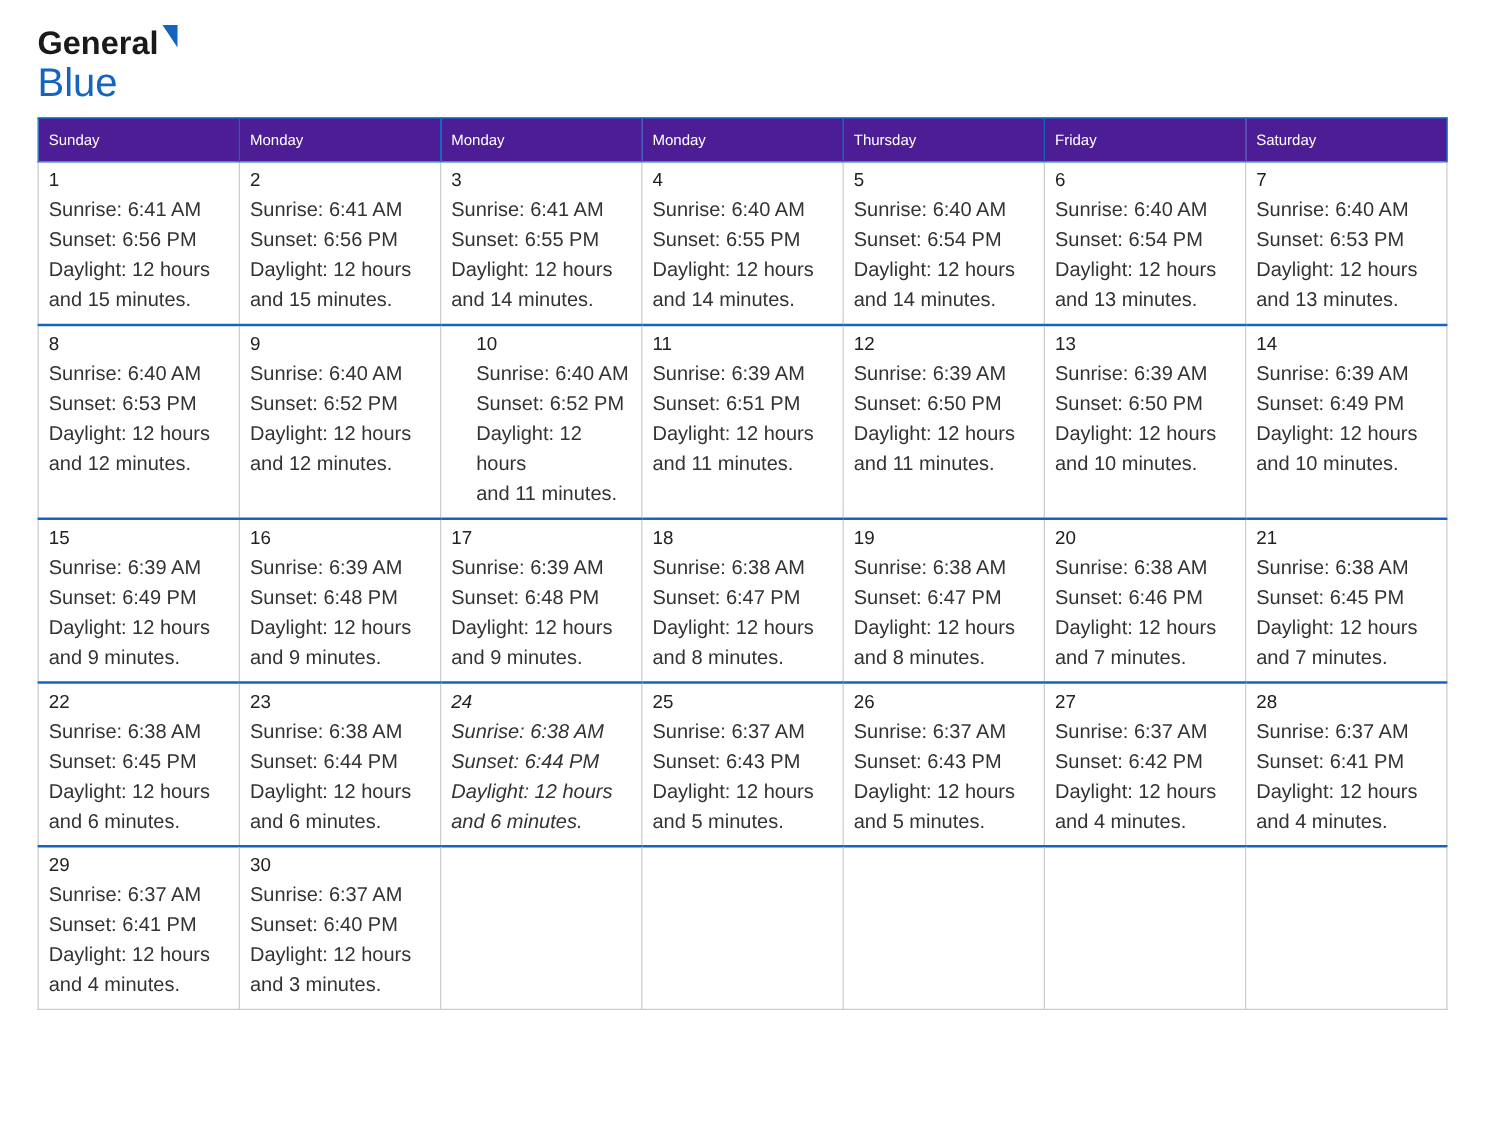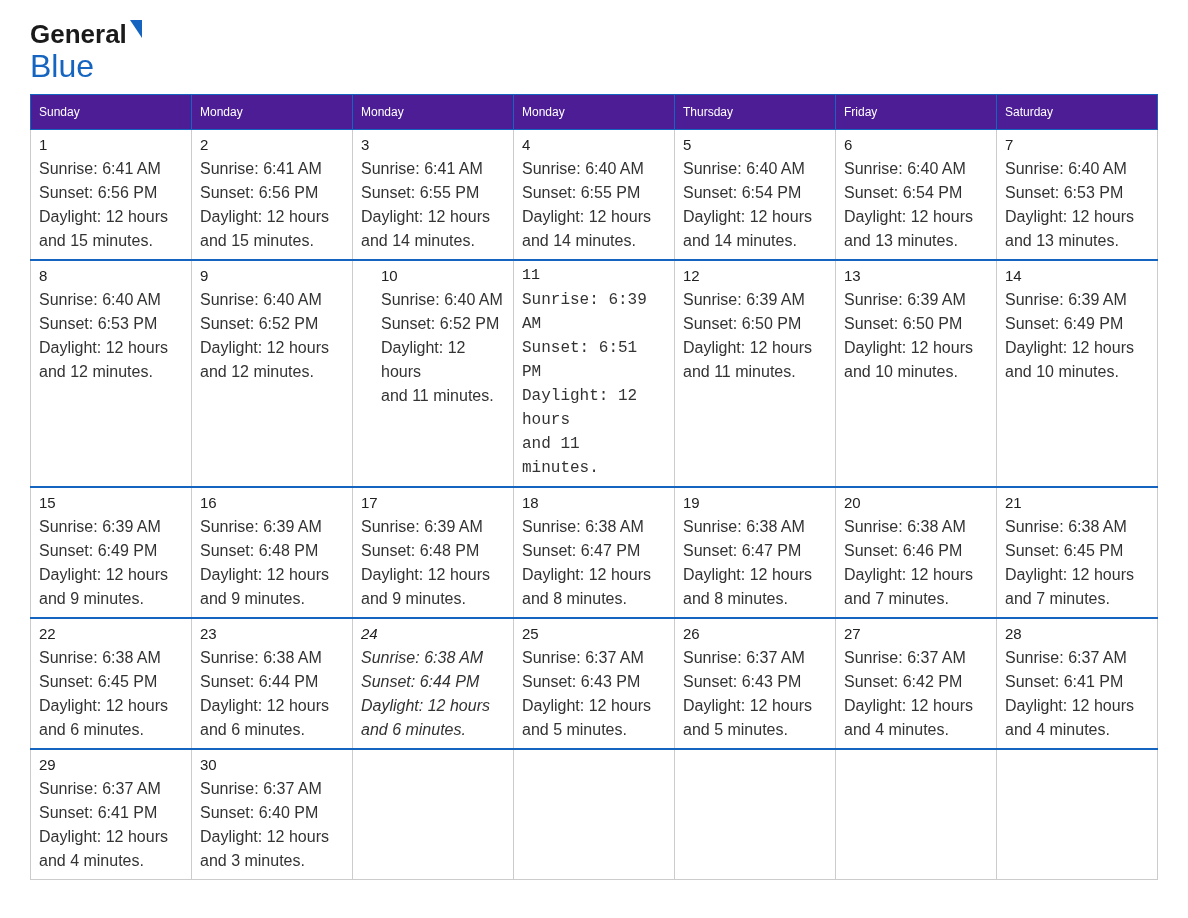--- a/index.html
+++ b/index.html
@@ -152,21 +152,21 @@
           <div class="day-info">Sunrise: 6:40 AM<br>Sunset: 6:53 PM<br>Daylight: 12 hours<br>and 12 minutes.</div>
         </td>
         <td style="border-top: 2px solid rgb(21, 101, 192);">
           <span class="day-number">9</span>
           <div class="day-info">Sunrise: 6:40 AM<br>Sunset: 6:52 PM<br>Daylight: 12 hours<br>and 12 minutes.</div>
         </td>
         <td style="border-top: 2px solid rgb(21, 101, 192); padding-left: 28px;">
           <span class="day-number">10</span>
           <div class="day-info">Sunrise: 6:40 AM<br>Sunset: 6:52 PM<br>Daylight: 12 hours<br>and 11 minutes.</div>
         </td>
-        <td style="border-top: 2px solid rgb(21, 101, 192); font-family: Liberation Mono, monospace;">
+        <td style="border-top: 2px solid rgb(21, 101, 192);">
           <span class="day-number">11</span>
           <div class="day-info">Sunrise: 6:39 AM<br>Sunset: 6:51 PM<br>Daylight: 12 hours<br>and 11 minutes.</div>
         </td>
         <td style="border-top: 2px solid rgb(21, 101, 192);">
           <span class="day-number">12</span>
           <div class="day-info">Sunrise: 6:39 AM<br>Sunset: 6:50 PM<br>Daylight: 12 hours<br>and 11 minutes.</div>
         </td>
         <td style="border-top: 2px solid rgb(21, 101, 192);">
           <span class="day-number">13</span>
           <div class="day-info">Sunrise: 6:39 AM<br>Sunset: 6:50 PM<br>Daylight: 12 hours<br>and 10 minutes.</div>

